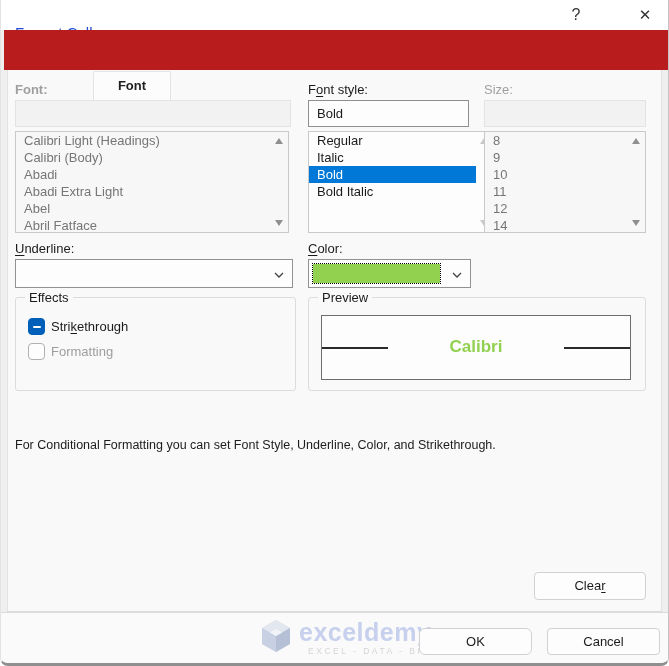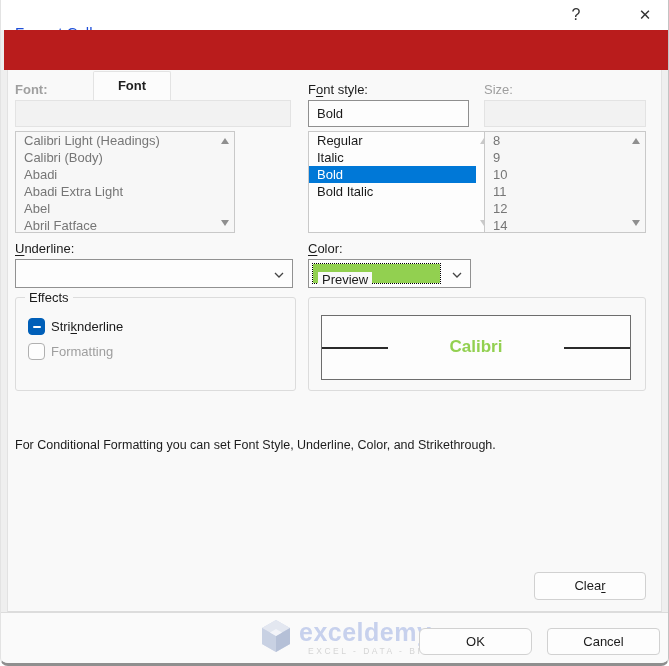--- a/index.html
+++ b/index.html
@@ -93,21 +93,21 @@
   <div class="page"></div>
 
   <div class="lbl dim" style="left:14px; top:82px;font-weight:bold;">Font:</div>
   <div class="lbl" style="left:307px; top:82px;"><span>F</span><span class="accel">o</span><span>nt style:</span></div>
   <div class="lbl dim" style="left:483px; top:82px;">Size:</div>
 
   <div class="inputbox" style="left:14px; top:100px; width:276px;"></div>
   <div class="inputbox enabled" style="left:307px; top:100px; width:161px;">Bold</div>
   <div class="inputbox" style="left:483px; top:100px; width:162px;"></div>
 
-  <div class="listbox" style="left:14px; top:131px; width:220px;">
+  <div class="listbox" style="left:14px; top:131px; width:274px;">
     <div class="li">Calibri Light (Headings)</div>
     <div class="li">Calibri (Body)</div>
     <div class="li">Abadi</div>
     <div class="li">Abadi Extra Light</div>
     <div class="li">Abel</div>
     <div class="li">Abril Fatface</div>
     <div class="sb">
       <div class="arr up"></div>
       <div class="arr down"></div>
     </div>
@@ -150,29 +150,29 @@
     <div class="swatch" style="background-color: rgb(146, 208, 80);"></div>
     <span class="chev"><svg width="12" height="12" viewBox="0 0 12 12">
           <path d="M2 4 L6 8 L10 4" stroke="#444" fill="none" stroke-width="1.3"></path>
         </svg></span>
   </div>
 
   <div class="group" style="left:14px; top:297px; width:281px; height:94px;"></div>
   <div class="legend" style="left:24px; top:290px;">Effects</div>
   <div class="cbrow" style="top:318px; width:200px;">
     <span class="cb indet"></span>
-    <span class="cbl"><span>Stri</span><span class="accel">k</span><span>nderline</span></span>
+    <span class="cbl"><span>Stri</span><span class="accel">k</span><span>ethrough</span></span>
   </div>
   <div class="cbrow" style="top:343px; width:200px;">
     <span class="cb"></span>
     <span class="cbl dim">Formatting</span>
   </div>
 
   <div class="group" style="left:307px; top:297px; width:338px; height:94px;"></div>
-  <div class="legend" style="left:317px; top:272px;">Preview</div>
+  <div class="legend" style="left:317px; top:290px;">Preview</div>
   <div class="previewbox" style="left:320px; top:315px; width:310px; height:65px;">
     <div class="pline" style="left:0; width:66px;"></div>
     <div class="pline" style="right:0; width:66px;"></div>
     <div class="sample" style="color: rgb(146, 208, 80);">Calibri</div>
   </div>
 
   <div class="note" style="left:14px; top:438px;">For Conditional Formatting you can set Font Style, Underline, Color, and Strikethrough.</div>
 
   <div class="btn" style="left:533px; top:572px; width:112px; height:28px; line-height:26px;"><span>Clea</span><span class="accel">r</span><span></span></div>
 

